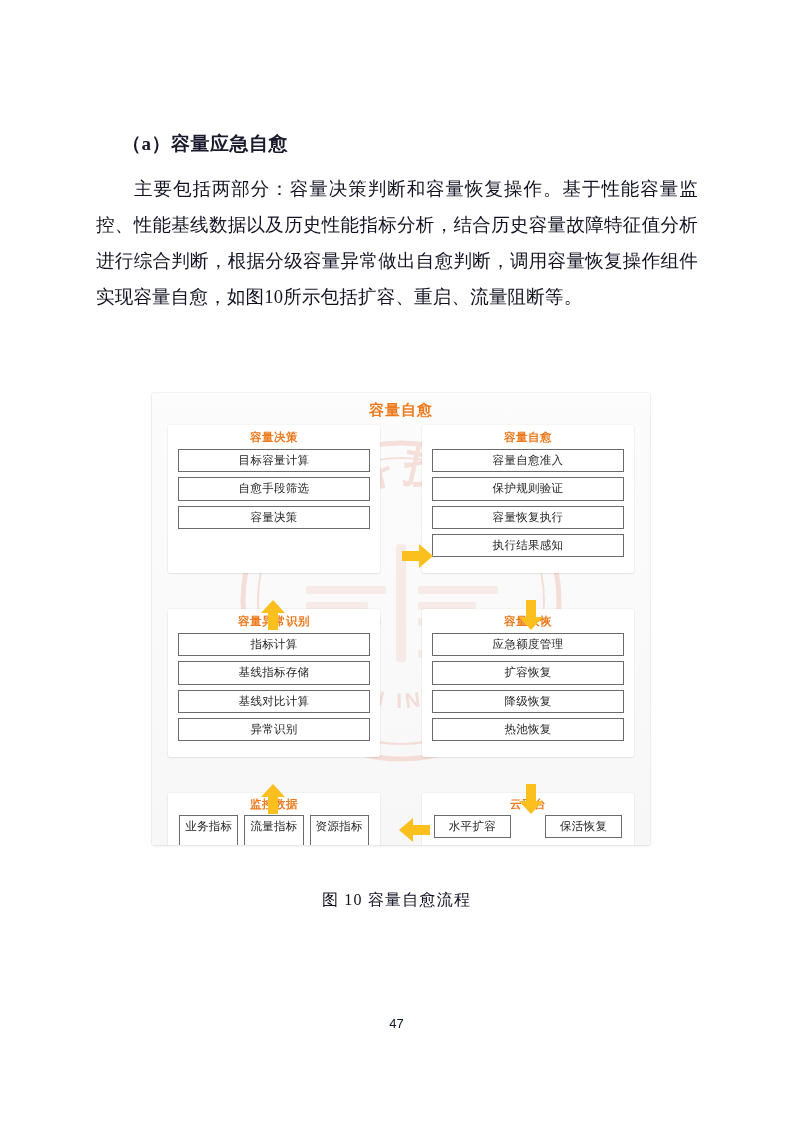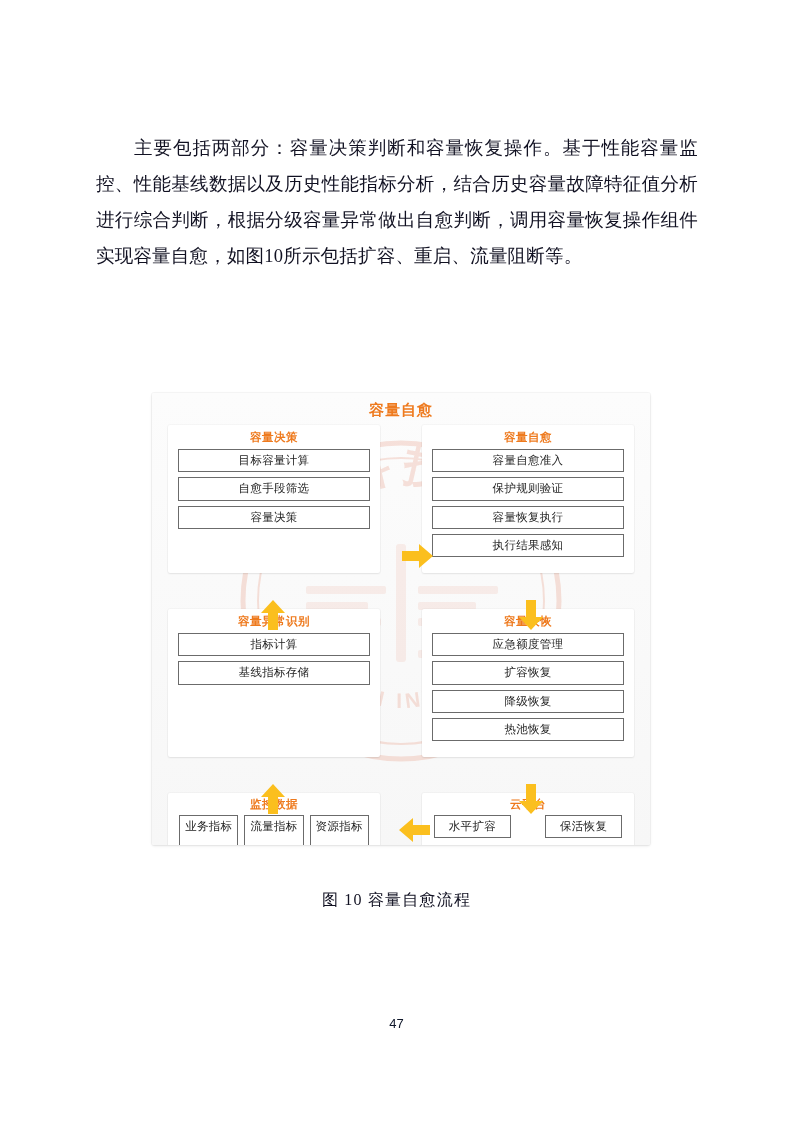--- a/index.html
+++ b/index.html
@@ -229,20 +229,21 @@
     font-size: 13px;
     color: #0f172a;
   }
 </style>
 </head>
 <body>
 
 <div class="page">
 
   <div class="content">
+    <h2 class="heading">（a）容量应急自愈</h2>
     <p class="para">主要包括两部分：容量决策判断和容量恢复操作。基于性能容量监控、性能基线数据以及历史性能指标分析，结合历史容量故障特征值分析进行综合判断，根据分级容量异常做出自愈判断，调用容量恢复操作组件实现容量自愈，如图10所示包括扩容、重启、流量阻断等。</p>
   </div>
 
   <div class="figure-wrap">
     <div class="figure">
 
       <svg class="seal" viewBox="0 0 330 330">
         <defs>
           <path id="arcTop" d="M 45 165 A 120 120 0 0 1 285 165"></path>
           <path id="arcBot" d="M 58 165 A 107 107 0 0 0 272 165"></path>
@@ -288,20 +289,22 @@
             <div class="item">容量恢复执行</div>
             <div class="item">执行结果感知</div>
           </div>
         </div>
 
         <div class="row r2">
           <div class="panel panel-left">
             <div class="panel-title">容量异常识别</div>
             <div class="item">指标计算</div>
             <div class="item">基线指标存储</div>
+            <div class="item">基线对比计算</div>
+            <div class="item">异常识别</div>
           </div>
           <div class="panel panel-right">
             <div class="panel-title">容量快恢</div>
             <div class="item">应急额度管理</div>
             <div class="item">扩容恢复</div>
             <div class="item">降级恢复</div>
             <div class="item">热池恢复</div>
           </div>
         </div>
 

